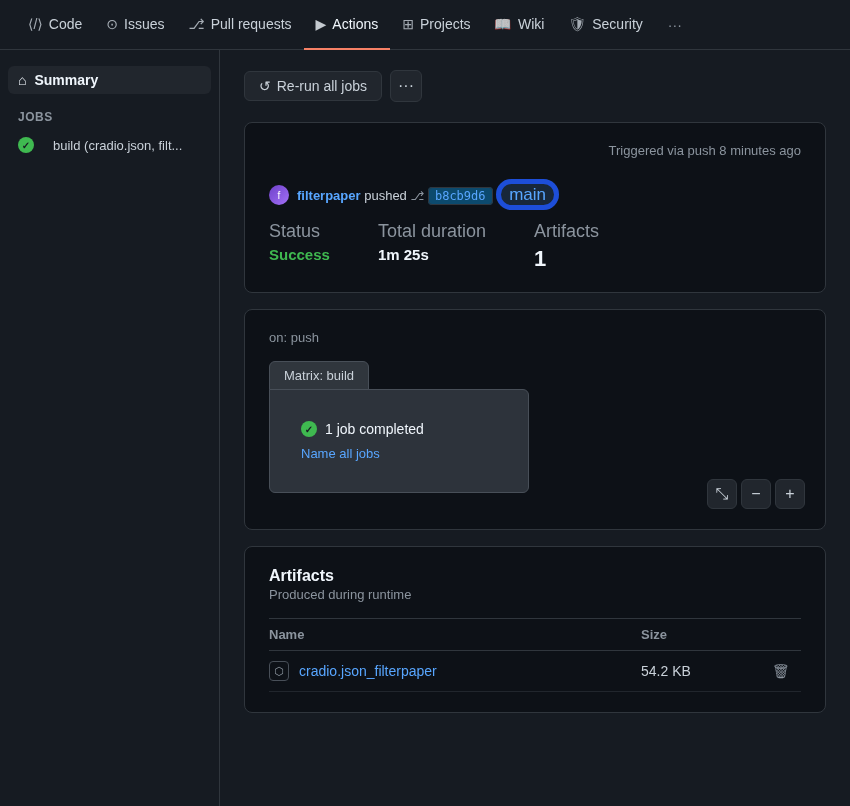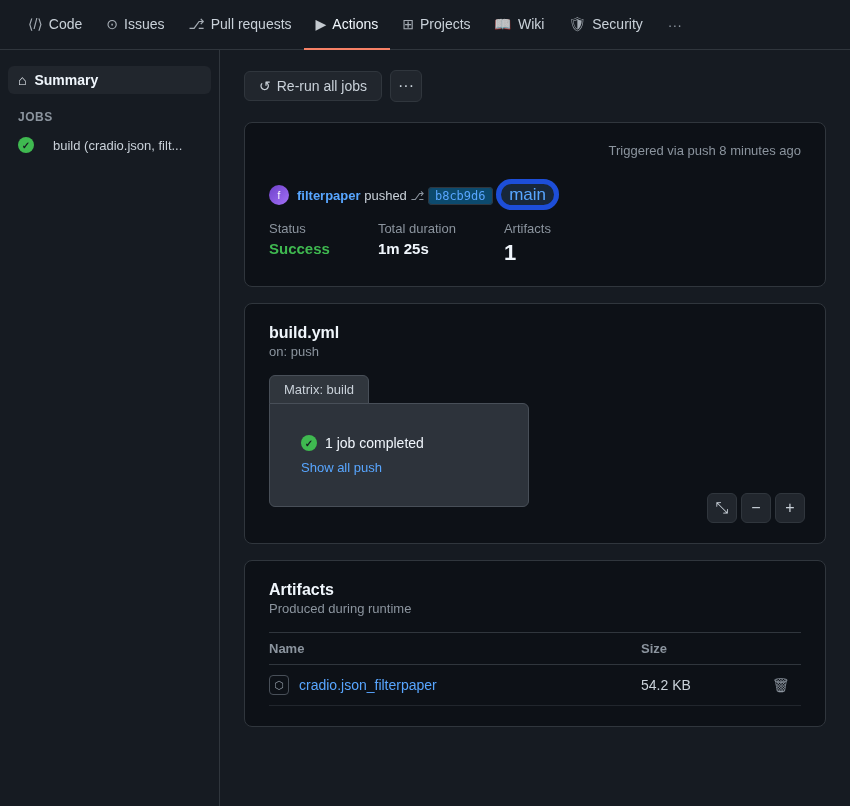--- a/index.html
+++ b/index.html
@@ -235,21 +235,21 @@
       font-size: 17px;
       color: #58a6ff;
     }
 
     .stats-row {
       display: flex;
       gap: 48px;
     }
     .stat-item label {
       display: block;
-      font-size: 13px;
+      font-size: 18px;
       color: #8b949e;
       margin-bottom: 4px;
     }
     .stat-item .value {
       font-size: 15px;
       color: #f0f6fc;
       font-weight: 600;
     }
     .stat-item .value.success { color: #3fb950; }
     .artifacts-count {
@@ -501,31 +501,30 @@
           <div class="value">1m 25s</div>
         </div>
         <div class="stat-item">
           <label>Artifacts</label>
           <div class="artifacts-count">1</div>
         </div>
       </div>
     </div>
 
     <div class="build-card">
-      <h3>build.yml</h3>
       <p class="on-trigger">on: push</p>
 
       <div class="matrix-section">
         <div class="matrix-tab">Matrix: build</div>
         <div class="matrix-popup">
           <div class="job-status">
             <span class="icon-success"></span>
             <span>1 job completed</span>
           </div>
-          <a class="show-all">Show all push</a>
+          <a class="show-all">Name all jobs</a>
         </div>
       </div>
 
       <div class="zoom-controls">
         <button class="zoom-btn">
           <span>⤡</span>
         </button>
         <button class="zoom-btn">
           <span>−</span>
         </button>

